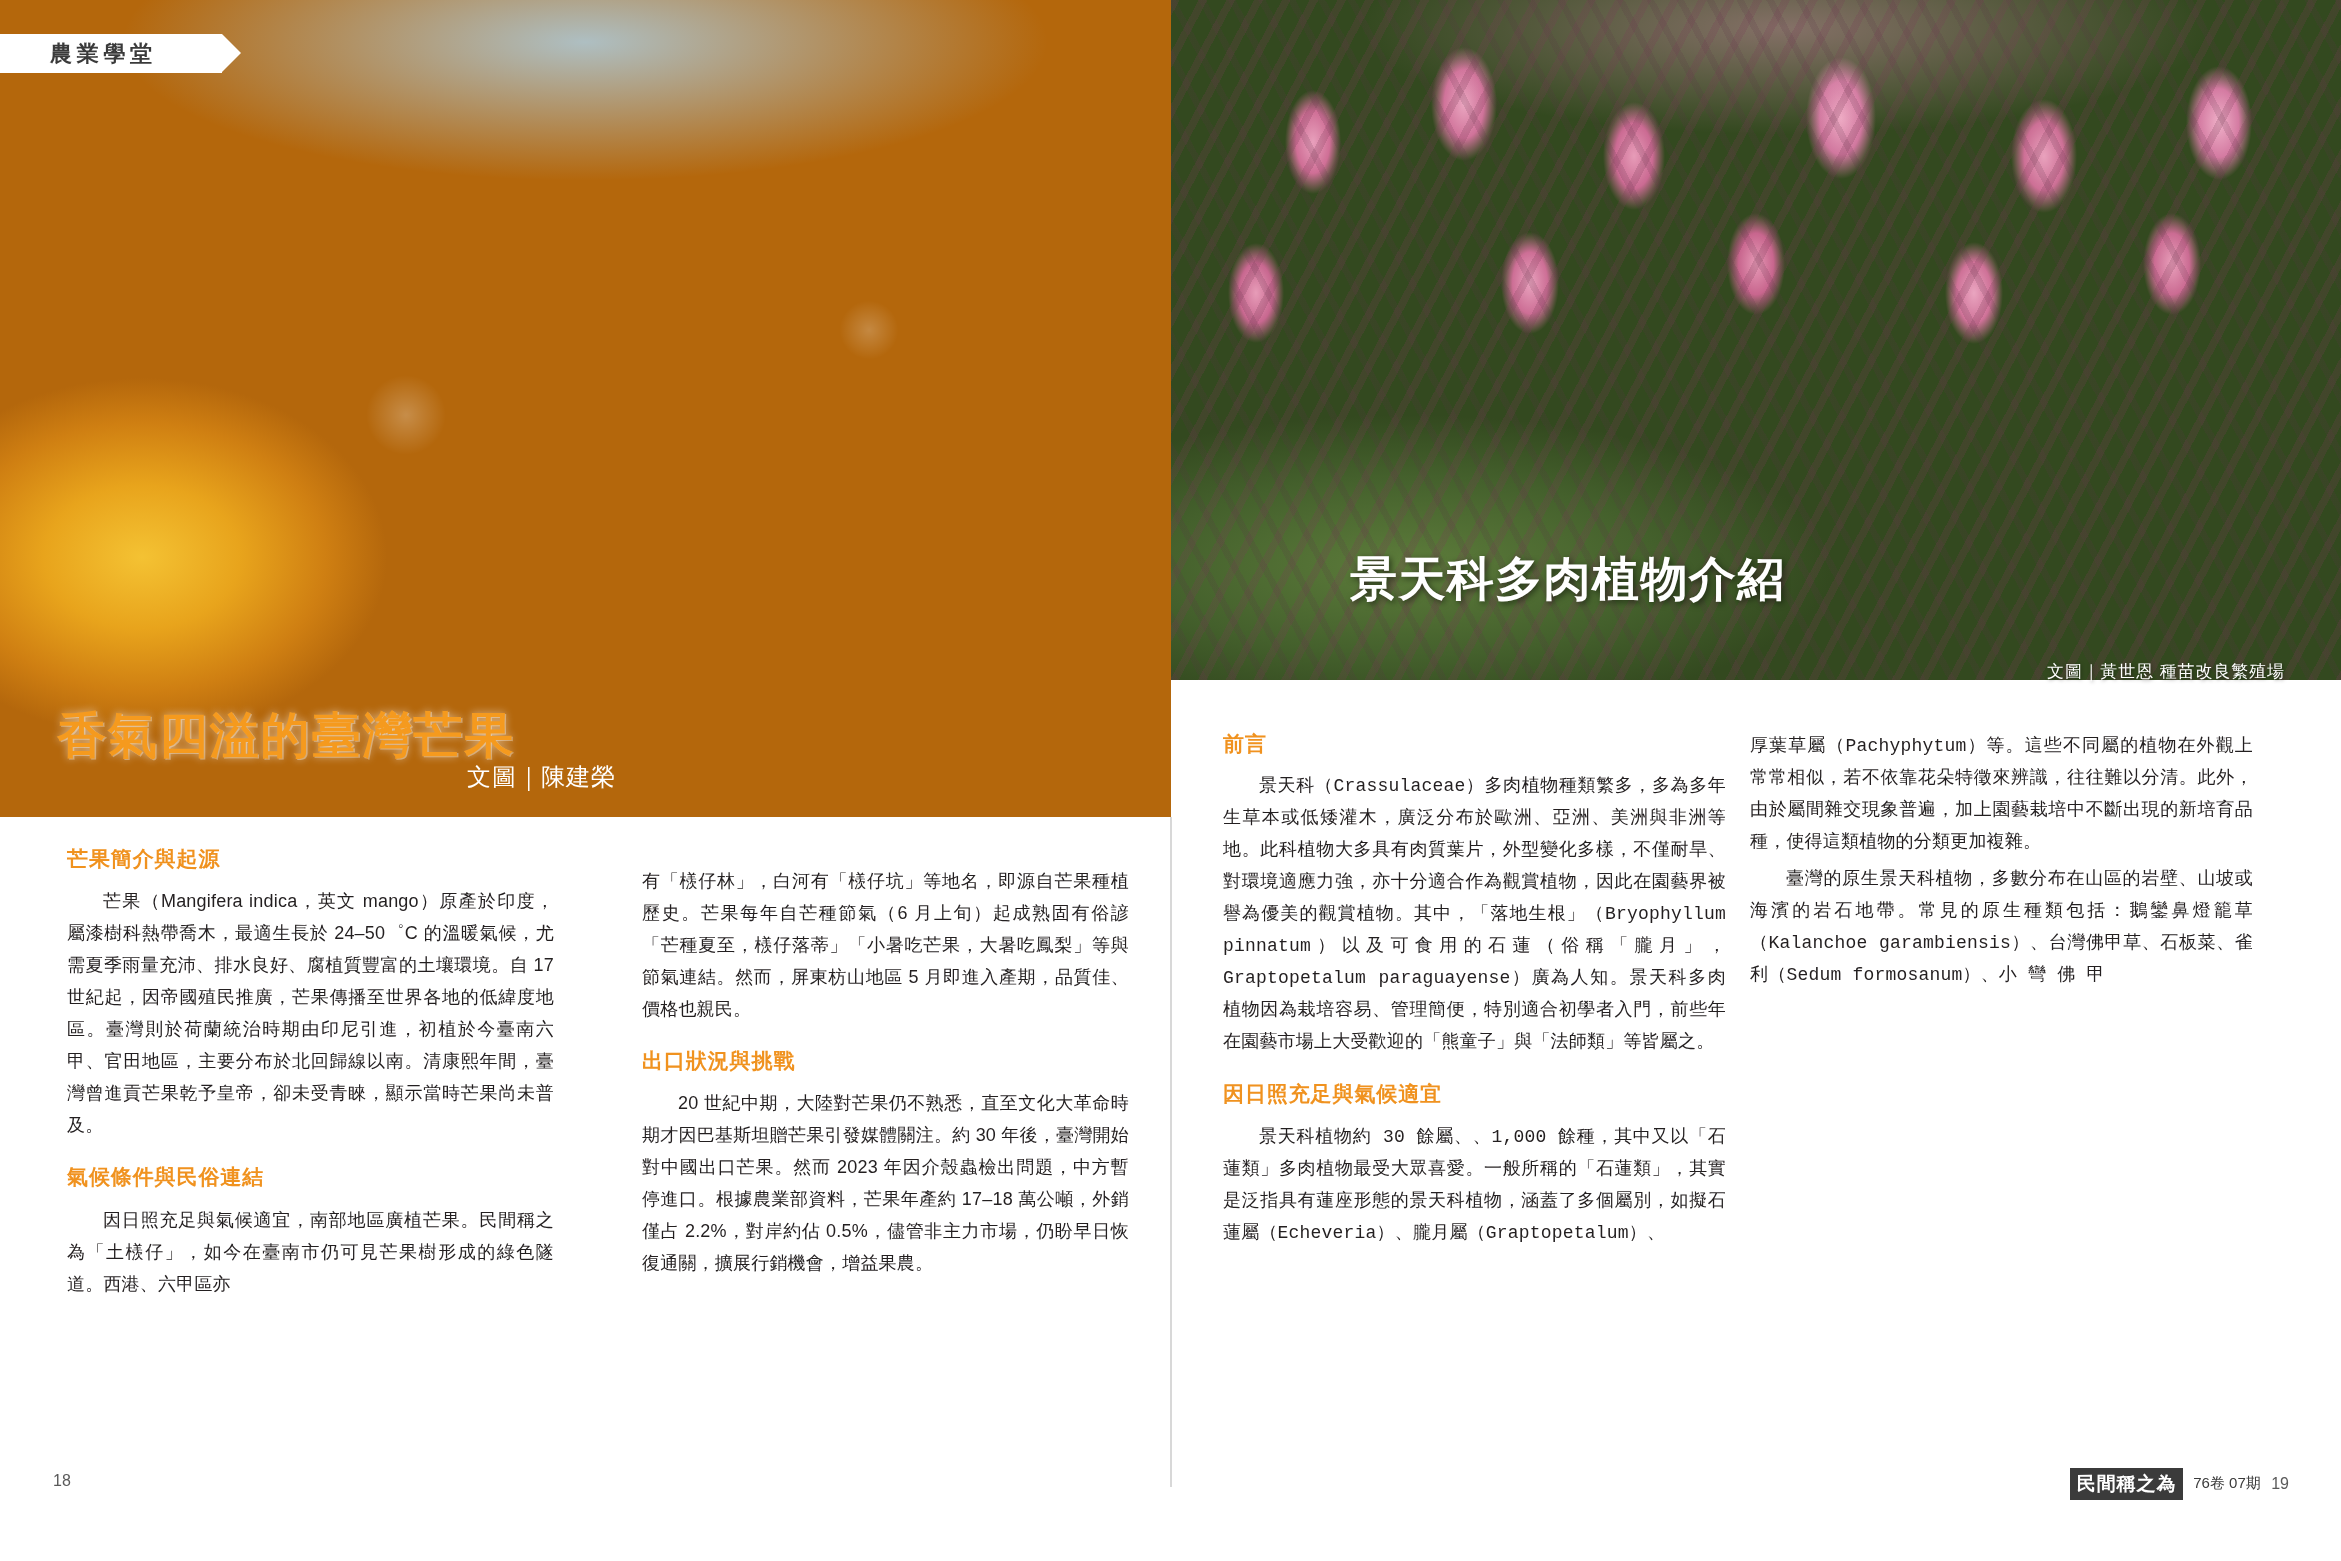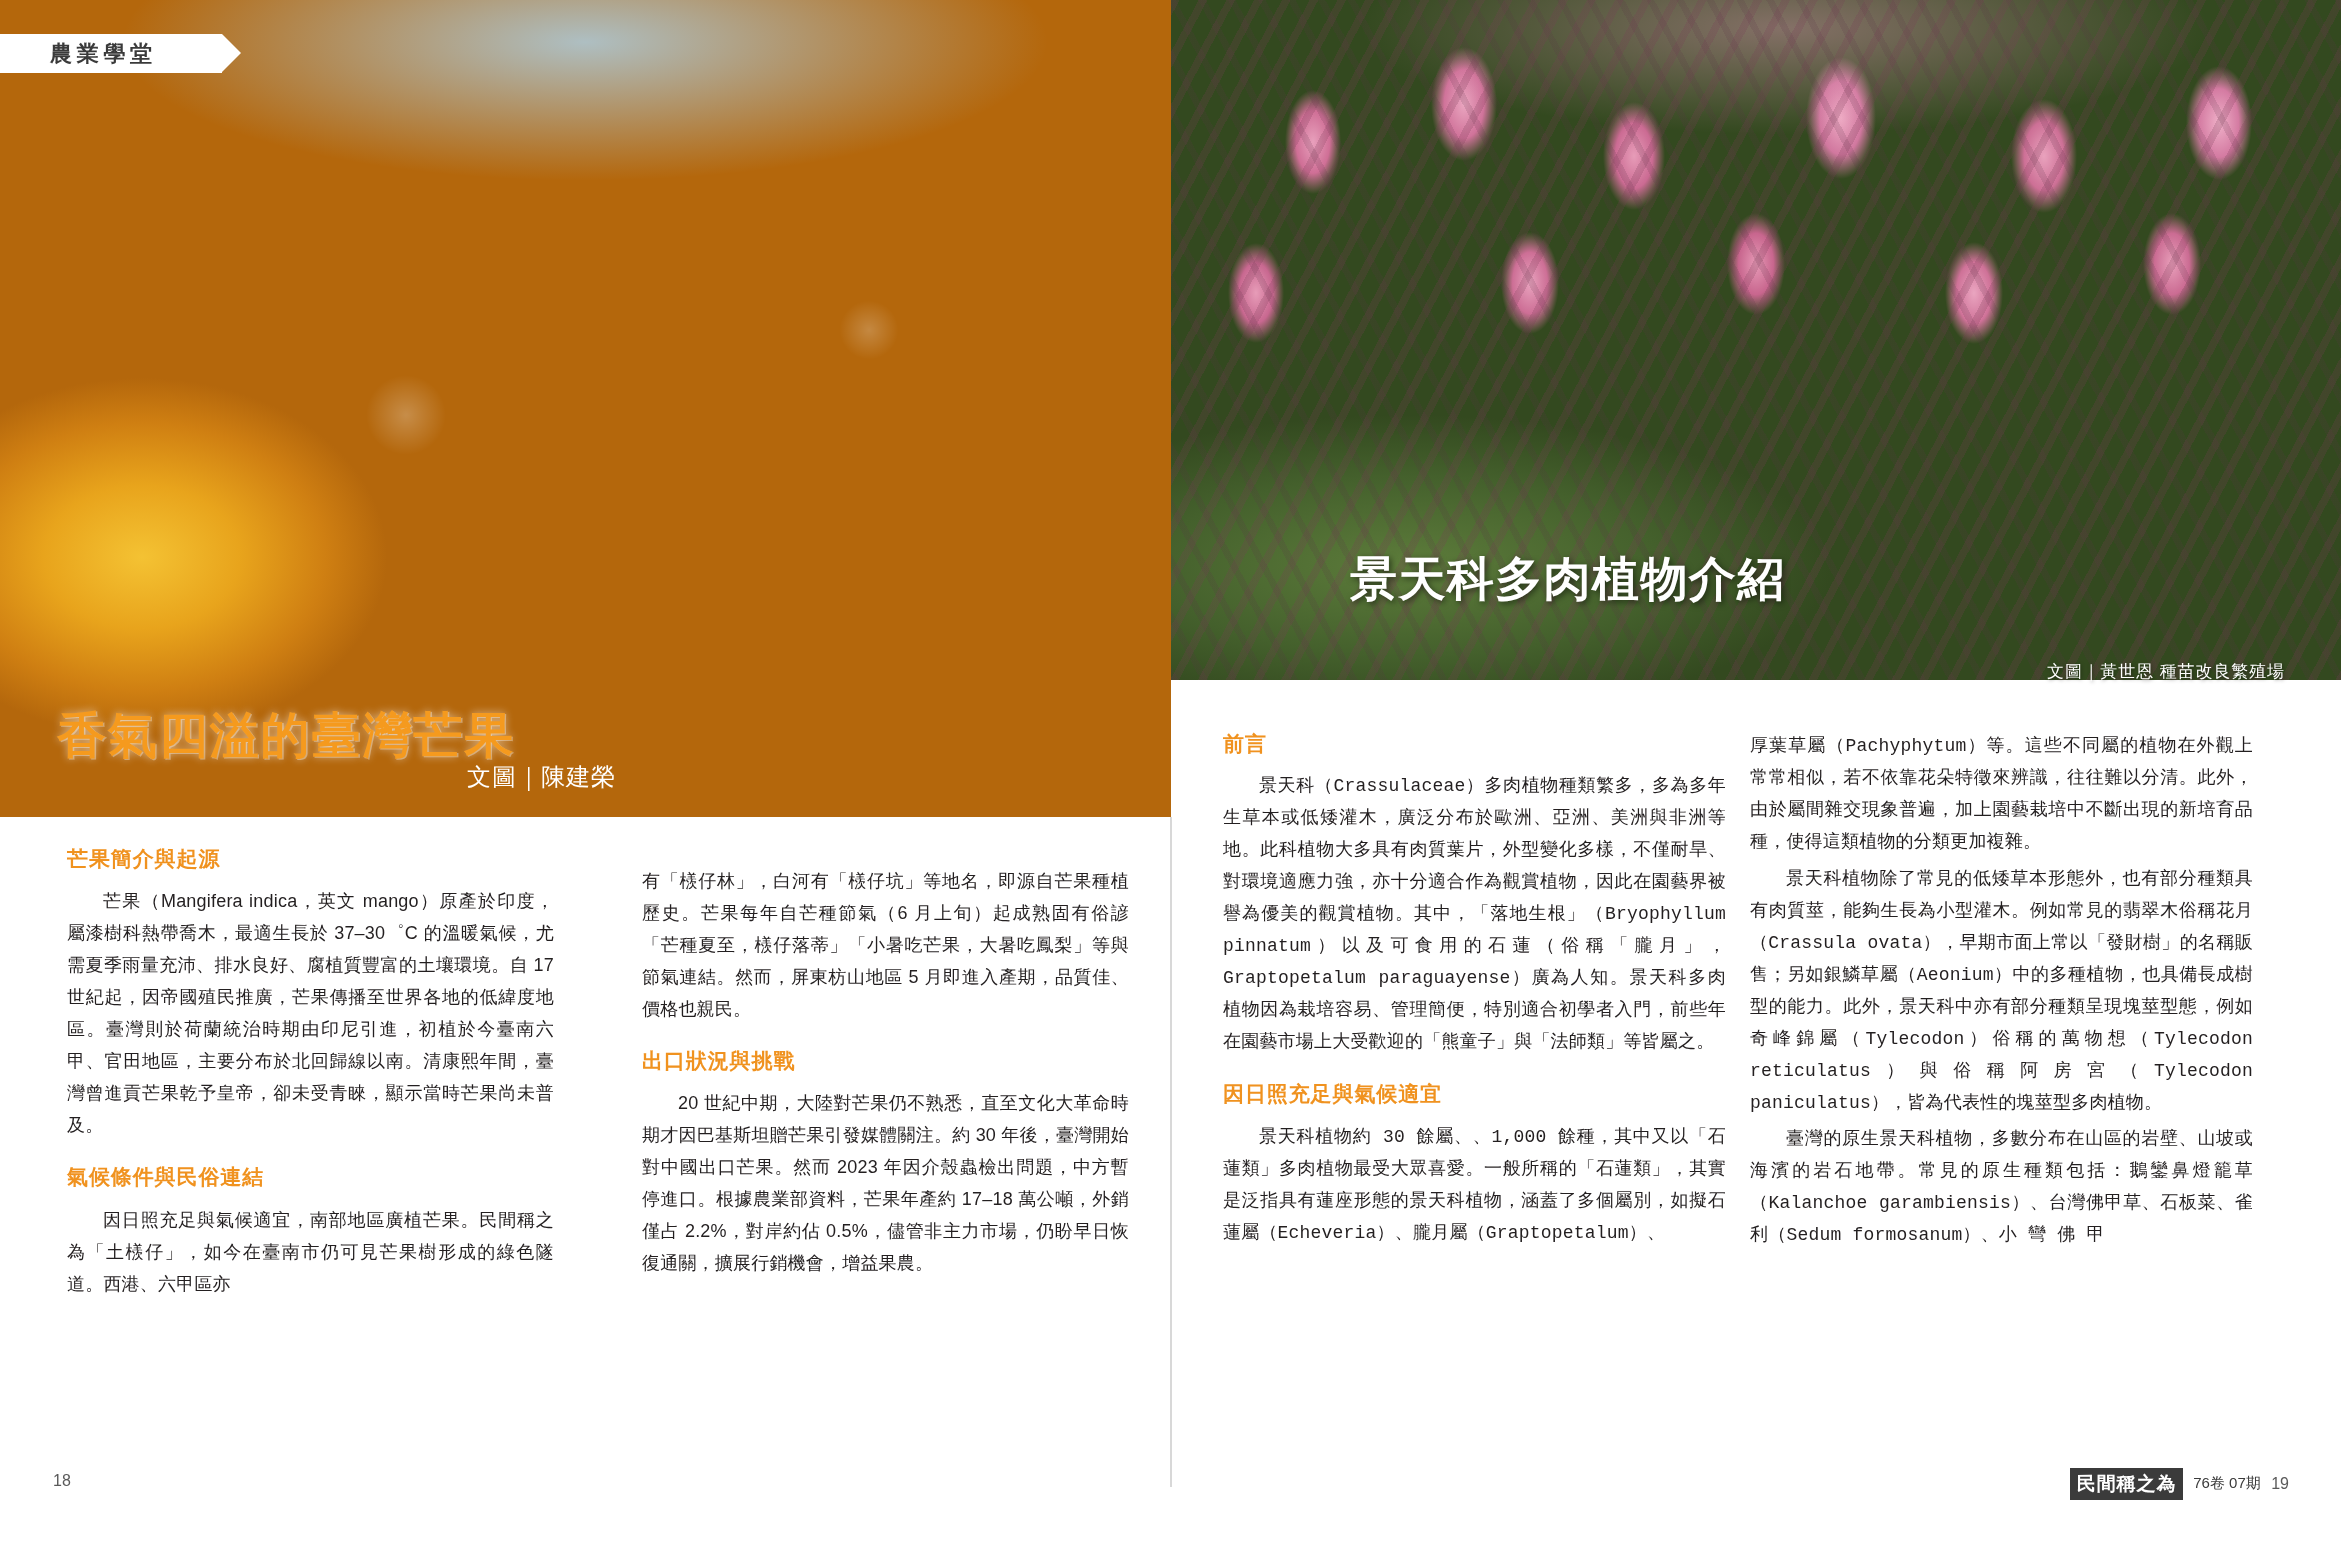--- a/index.html
+++ b/index.html
@@ -261,21 +261,21 @@
       <span class="tag-text">農業學堂</span>
     </div>
 
     <div class="mango-title">香氣四溢的臺灣芒果</div>
     <div class="mango-byline">文圖｜陳建榮</div>
 
     <div class="left-cols">
 
       <div class="col">
         <h3 class="sec">芒果簡介與起源</h3>
-        <p class="body">芒果（Mangifera indica，英文 mango）原產於印度，屬漆樹科熱帶喬木，最適生長於 37–30゜C 的溫暖氣候，尤需夏季雨量充沛、排水良好、腐植質豐富的土壤環境。自 17 世紀起，因帝國殖民推廣，芒果傳播至世界各地的低緯度地區。臺灣則於荷蘭統治時期由印尼引進，初植於今臺南六甲、官田地區，主要分布於北回歸線以南。清康熙年間，臺灣曾進貢芒果乾予皇帝，卻未受青睞，顯示當時芒果尚未普及。</p>
+        <p class="body">芒果（Mangifera indica，英文 mango）原產於印度，屬漆樹科熱帶喬木，最適生長於 24–50゜C 的溫暖氣候，尤需夏季雨量充沛、排水良好、腐植質豐富的土壤環境。自 17 世紀起，因帝國殖民推廣，芒果傳播至世界各地的低緯度地區。臺灣則於荷蘭統治時期由印尼引進，初植於今臺南六甲、官田地區，主要分布於北回歸線以南。清康熙年間，臺灣曾進貢芒果乾予皇帝，卻未受青睞，顯示當時芒果尚未普及。</p>
 
         <h3 class="sec mt">氣候條件與民俗連結</h3>
         <p class="body">因日照充足與氣候適宜，南部地區廣植芒果。民間稱之為「土檨仔」，如今在臺南市仍可見芒果樹形成的綠色隧道。西港、六甲區亦</p>
       </div>
 
       <div class="col">
         <p class="body noind">有「檨仔林」，白河有「檨仔坑」等地名，即源自芒果種植歷史。芒果每年自芒種節氣（6 月上旬）起成熟固有俗諺「芒種夏至，檨仔落蒂」「小暑吃芒果，大暑吃鳳梨」等與節氣連結。然而，屏東枋山地區 5 月即進入產期，品質佳、價格也親民。</p>
 
         <h3 class="sec mt">出口狀況與挑戰</h3>
         <p class="body">20 世紀中期，大陸對芒果仍不熟悉，直至文化大革命時期才因巴基斯坦贈芒果引發媒體關注。約 30 年後，臺灣開始對中國出口芒果。然而 2023 年因介殼蟲檢出問題，中方暫停進口。根據農業部資料，芒果年產約 17–18 萬公噸，外銷僅占 2.2%，對岸約佔 0.5%，儘管非主力市場，仍盼早日恢復通關，擴展行銷機會，增益果農。</p>
@@ -298,21 +298,20 @@
       <div class="col">
         <h3 class="sec">前言</h3>
         <p class="body">景天科（Crassulaceae）多肉植物種類繁多，多為多年生草本或低矮灌木，廣泛分布於歐洲、亞洲、美洲與非洲等地。此科植物大多具有肉質葉片，外型變化多樣，不僅耐旱、對環境適應力強，亦十分適合作為觀賞植物，因此在園藝界被譽為優美的觀賞植物。其中，「落地生根」（Bryophyllum pinnatum）以及可食用的石蓮（俗稱「朧月」，Graptopetalum paraguayense）廣為人知。景天科多肉植物因為栽培容易、管理簡便，特別適合初學者入門，前些年在園藝市場上大受歡迎的「熊童子」與「法師類」等皆屬之。</p>
 
         <h3 class="sec mt">因日照充足與氣候適宜</h3>
         <p class="body">景天科植物約 30 餘屬、、1,000 餘種，其中又以「石蓮類」多肉植物最受大眾喜愛。一般所稱的「石蓮類」，其實是泛指具有蓮座形態的景天科植物，涵蓋了多個屬別，如擬石蓮屬（Echeveria）、朧月屬（Graptopetalum）、</p>
       </div>
 
       <div class="col">
         <p class="body noind">厚葉草屬（Pachyphytum）等。這些不同屬的植物在外觀上常常相似，若不依靠花朵特徵來辨識，往往難以分清。此外，由於屬間雜交現象普遍，加上園藝栽培中不斷出現的新培育品種，使得這類植物的分類更加複雜。</p>
-        <p class="body">景天科植物除了常見的低矮草本形態外，也有部分種類具有肉質莖，能夠生長為小型灌木。例如常見的翡翠木俗稱花月（Crassula ovata），早期市面上常以「發財樹」的名稱販售；另如銀鱗草屬（Aeonium）中的多種植物，也具備長成樹型的能力。此外，景天科中亦有部分種類呈現塊莖型態，例如奇峰錦屬（Tylecodon）俗稱的萬物想（Tylecodon reticulatus）與俗稱阿房宮（Tylecodon paniculatus），皆為代表性的塊莖型多肉植物。</p>
         <p class="body">臺灣的原生景天科植物，多數分布在山區的岩壁、山坡或海濱的岩石地帶。常見的原生種類包括：鵝鑾鼻燈籠草（Kalanchoe garambiensis）、台灣佛甲草、石板菜、雀利（Sedum formosanum）、小 彎 佛 甲</p>
       </div>
 
     </div>
 
     <div class="folio-right">
       <span class="mag-logo">民間稱之為</span>
       <span class="issue-text">76卷 07期</span>
       <span class="page-num-right">19</span>
     </div>

